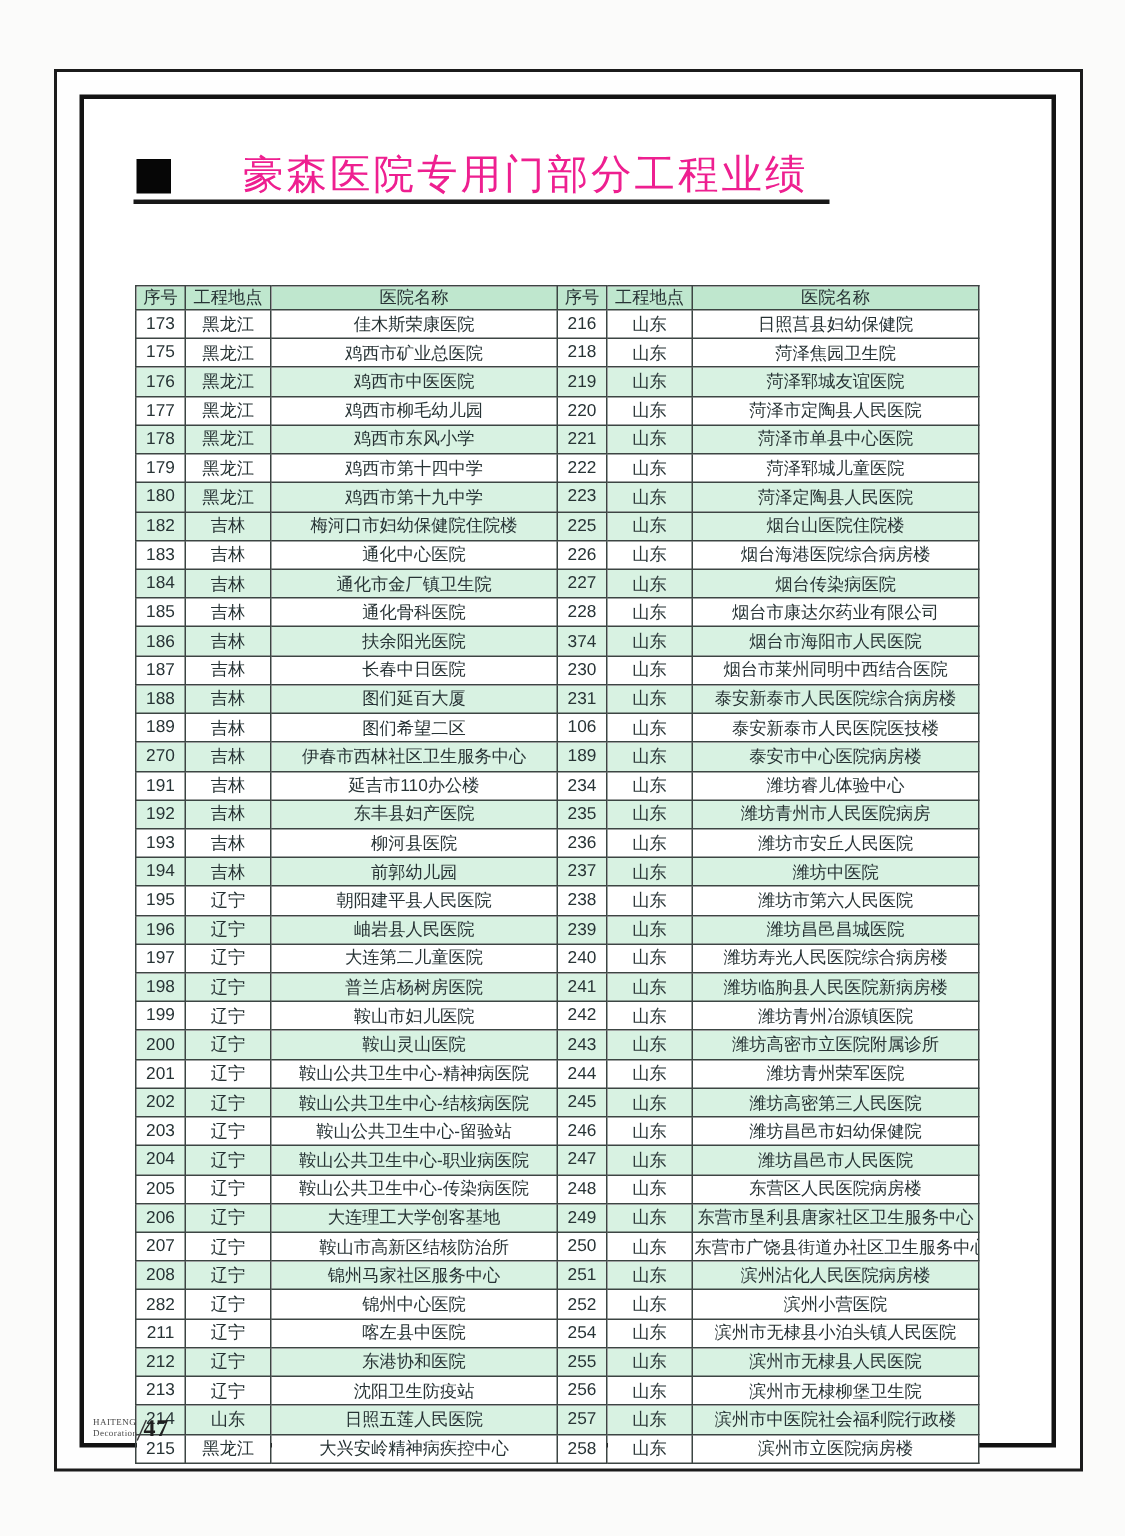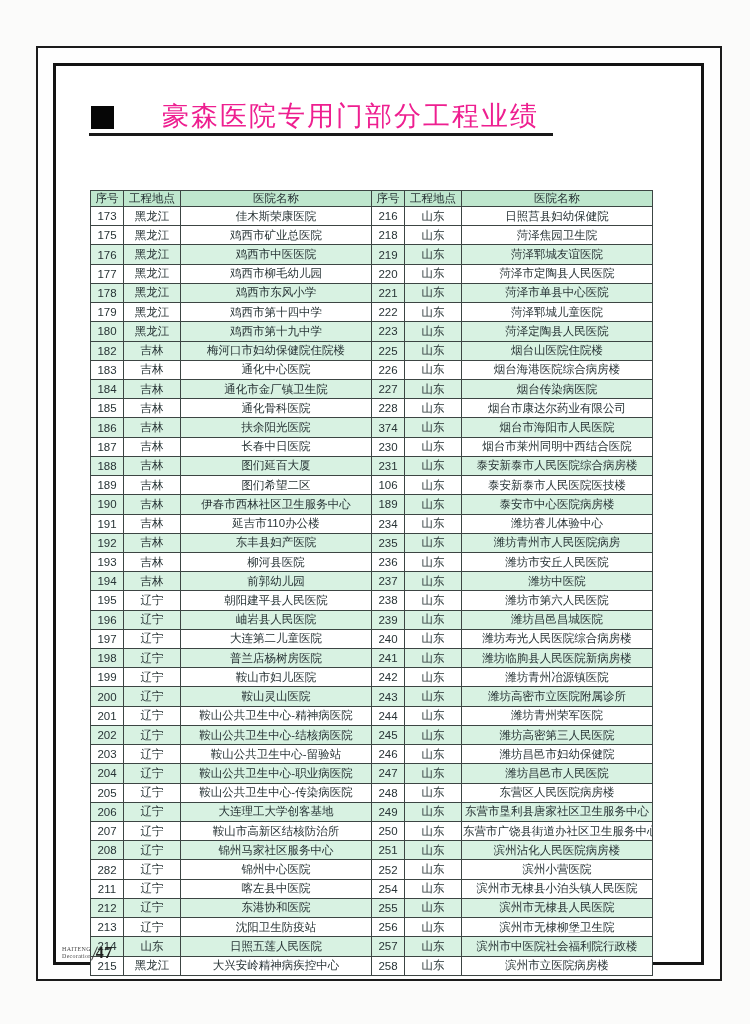--- a/index.html
+++ b/index.html
@@ -228,21 +228,21 @@
           </tr>
           <tr>
             <td>189</td>
             <td>吉林</td>
             <td>图们希望二区</td>
             <td>106</td>
             <td>山东</td>
             <td>泰安新泰市人民医院医技楼</td>
           </tr>
           <tr class="alt">
-            <td>190</td>
+            <td>270</td>
             <td>吉林</td>
             <td>伊春市西林社区卫生服务中心</td>
             <td>189</td>
             <td>山东</td>
             <td>泰安市中心医院病房楼</td>
           </tr>
           <tr>
             <td>191</td>
             <td>吉林</td>
             <td>延吉市110办公楼</td>

